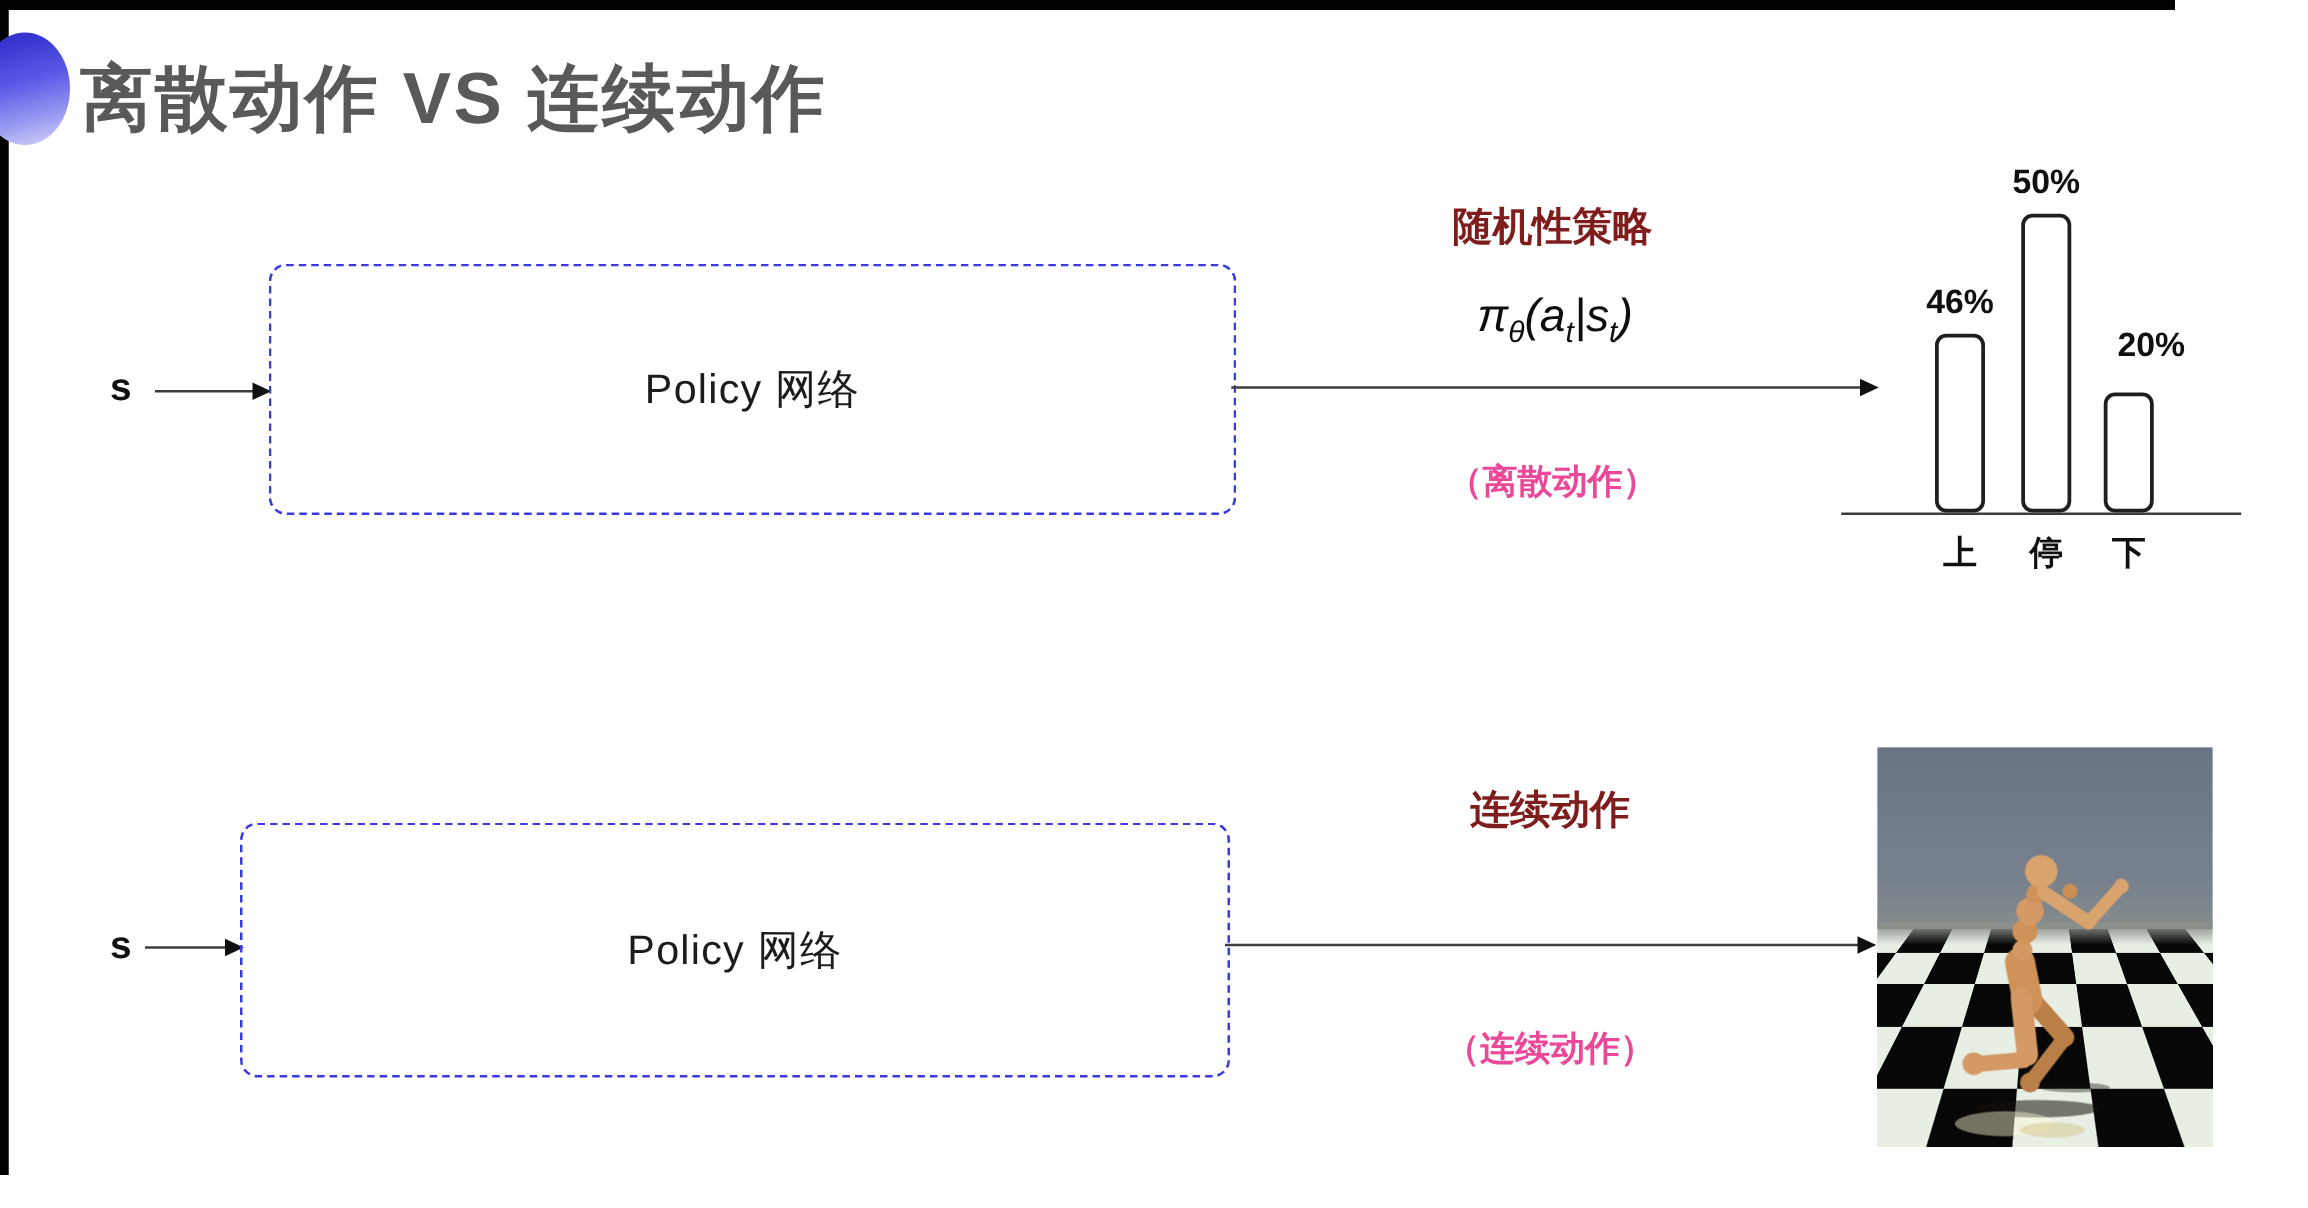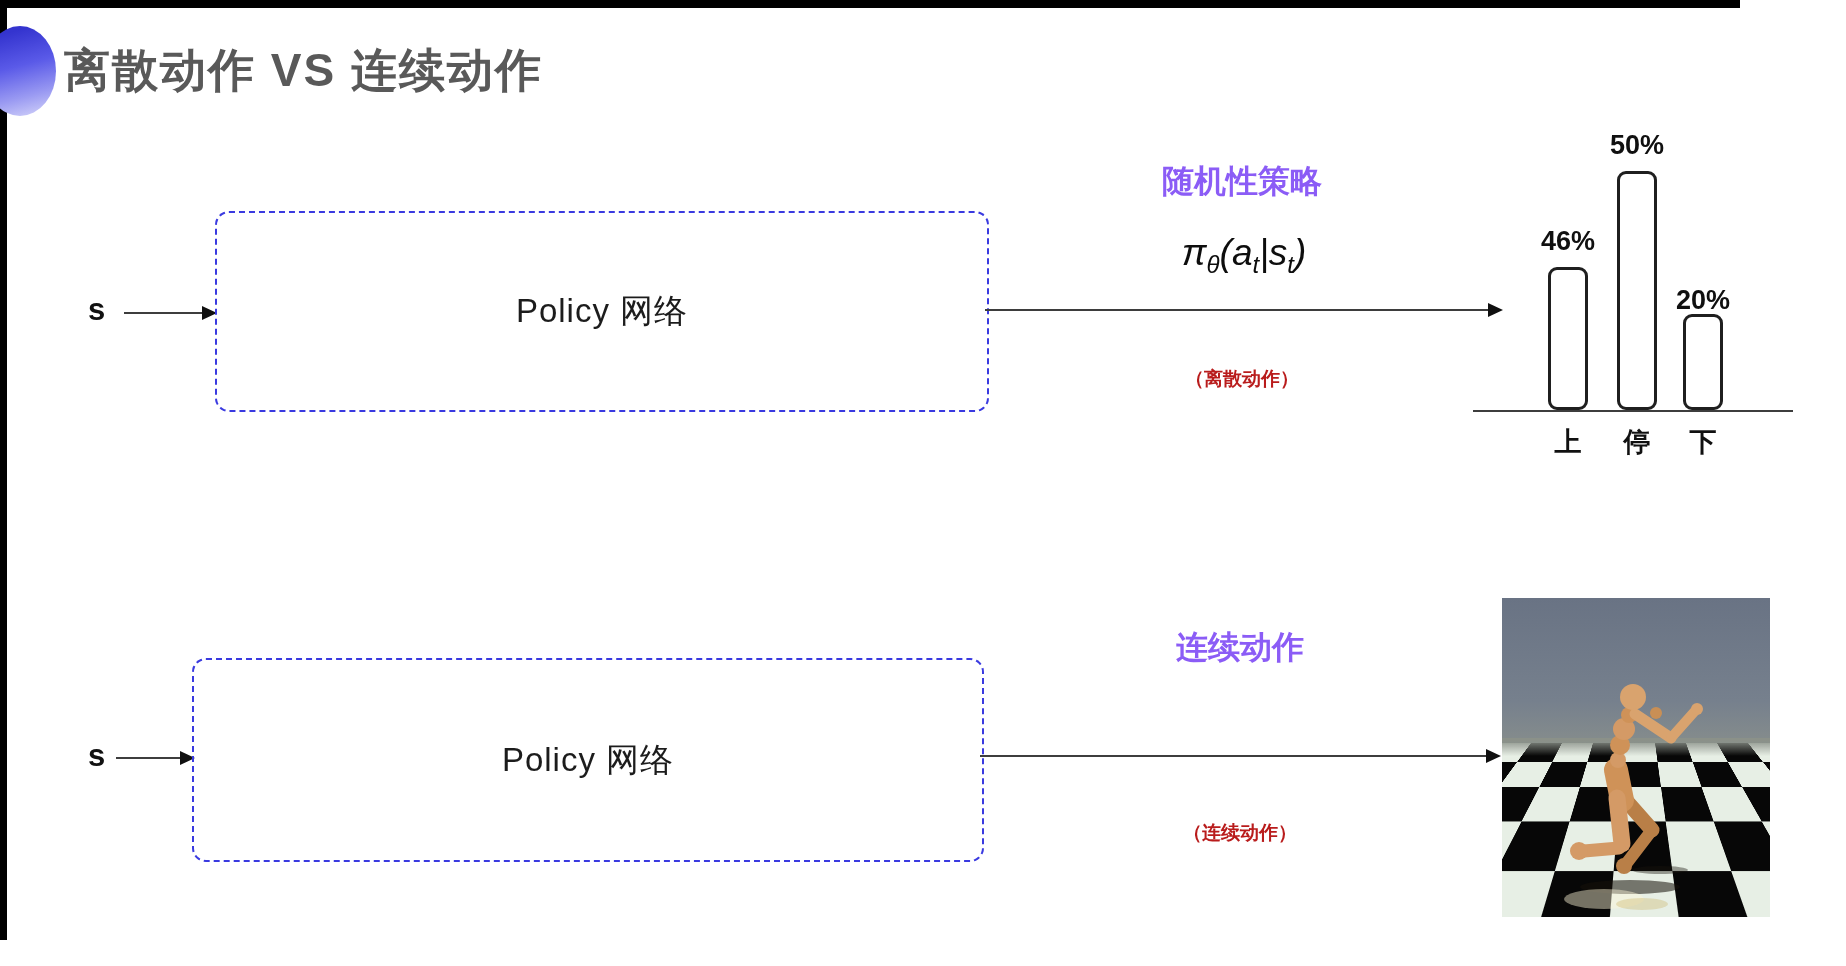--- a/index.html
+++ b/index.html
@@ -10,21 +10,21 @@
   
   .frame-top{position:absolute;left:0;top:0;width:1740px;height:8px;background:#000;}
   .frame-left{position:absolute;left:0;top:0;width:7px;height:940px;background:#000;}
 
   
   .title-accent{
     position:absolute;left:-16px;top:26px;width:72px;height:90px;border-radius:50%;
     background:linear-gradient(165deg,#3434cf 12%,#5a5ae8 45%,#9a9af2 75%,#d8d8fa 100%);
   }
   .slide-title{
-    position:absolute;left:64px;top:40px;font-size:46px;font-weight:600;
+    position:absolute;left:64px;top:40px;font-size:58px;font-weight:600;
     color:#595959;letter-spacing:2px;white-space:nowrap;
   }
 
   
   .policy-box{
     position:absolute;border:2px dashed #3a3ae0;border-radius:14px;background:transparent;
     display:flex;align-items:center;justify-content:center;
   }
   #policy-box-top{left:215px;top:211px;width:770px;height:197px;}
   #policy-box-bottom{left:192px;top:658px;width:788px;height:200px;}
@@ -40,31 +40,31 @@
   .arrow::after{
     content:"";position:absolute;right:-13px;top:-6px;width:0;height:0;
     border-left:15px solid #101010;border-top:7px solid transparent;border-bottom:7px solid transparent;
   }
   #arrow-s-top{left:124px;top:312px;width:80px;}
   #arrow-policy-top{left:985px;top:309px;width:505px;}
   #arrow-s-bottom{left:116px;top:757px;width:66px;}
   #arrow-policy-bottom{left:980px;top:755px;width:508px;}
 
   
-  .policy-name{position:absolute;width:320px;text-align:center;font-size:32px;font-weight:600;color:#8b5cf6;}
+  .policy-name{position:absolute;width:320px;text-align:center;font-size:32px;font-weight:600;color:#7f1d1d;}
   #policy-name-top{left:1082px;top:160px;}
   #policy-name-bottom{left:1080px;top:626px;}
   .formula{
     position:absolute;width:320px;text-align:center;font-size:37px;color:#0d0d0d;
     font-family:Liberation Sans, sans-serif;font-style:italic;
   }
   .formula sub{font-size:24px;}
   #formula-top{left:1084px;top:232px;}
   #formula-bottom{left:1080px;top:690px;}
-  .action-type{position:absolute;width:320px;text-align:center;font-size:19px;font-weight:600;color:#b91c1c;}
+  .action-type{position:absolute;width:320px;text-align:center;font-size:28px;font-weight:600;color:#ec4899;}
   #action-type-top{left:1082px;top:366px;}
   #action-type-bottom{left:1080px;top:820px;}
 
   
   #prob-chart{
     position:absolute;left:1473px;top:110px;width:320px;height:300px;
     border-bottom:2px solid #3d3d3d;
   }
   #prob-chart .bar{
     position:absolute;bottom:0;width:40px;background:#fff;
@@ -116,21 +116,21 @@
   <div class="action-type" id="action-type-top">（离散动作）</div>
 
   <div id="prob-chart">
       <div class="bar" style="left: 75px; height: 143px;"></div>
       <div class="val-label" style="left: 50px; bottom: 153px;">46%</div>
       <div class="cat-label" style="left: 50px;">上</div>
       <div class="bar" style="left: 144px; height: 239px;"></div>
       <div class="val-label" style="left: 119px; bottom: 249px;">50%</div>
       <div class="cat-label" style="left: 119px;">停</div>
       <div class="bar" style="left: 210px; height: 96px;"></div>
-      <div class="val-label" style="left: 185px; bottom: 94px;">20%</div>
+      <div class="val-label" style="left: 185px; bottom: 118px; text-align: right;">20%</div>
       <div class="cat-label" style="left: 185px;">下</div>
     </div>
 
   <div class="s-label" id="s-bottom">s</div>
   <div class="arrow" id="arrow-s-bottom"></div>
   <div class="policy-box" id="policy-box-bottom">
     <span class="box-label">Policy 网络</span>
   </div>
   <div class="arrow" id="arrow-policy-bottom"></div>
   <div class="policy-name" id="policy-name-bottom">连续动作</div>

